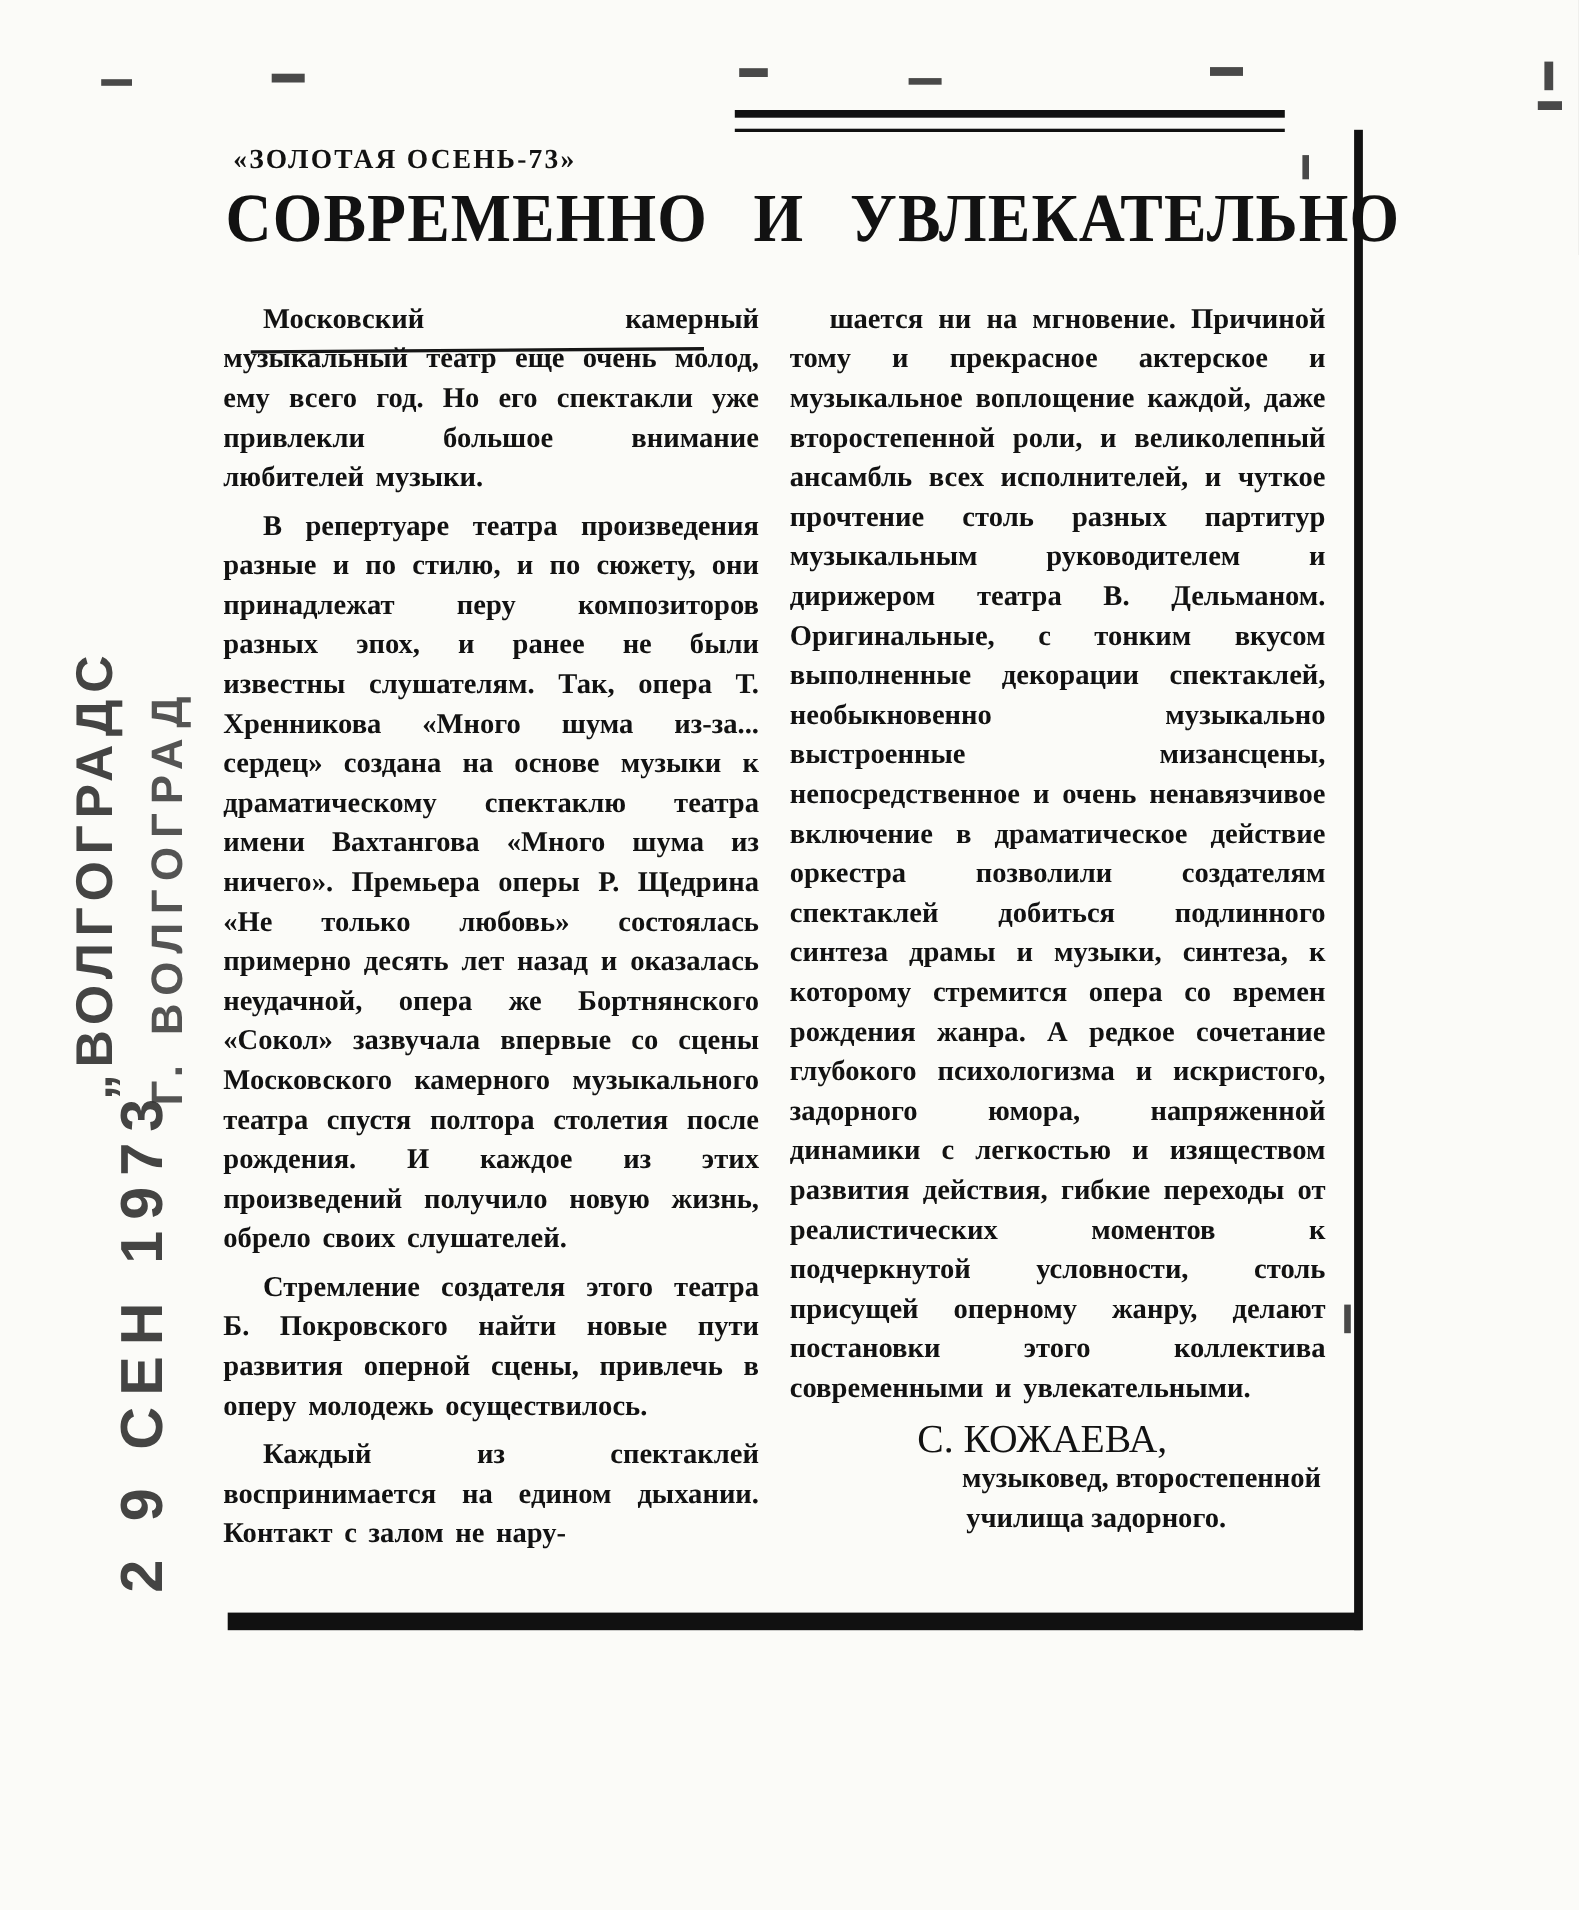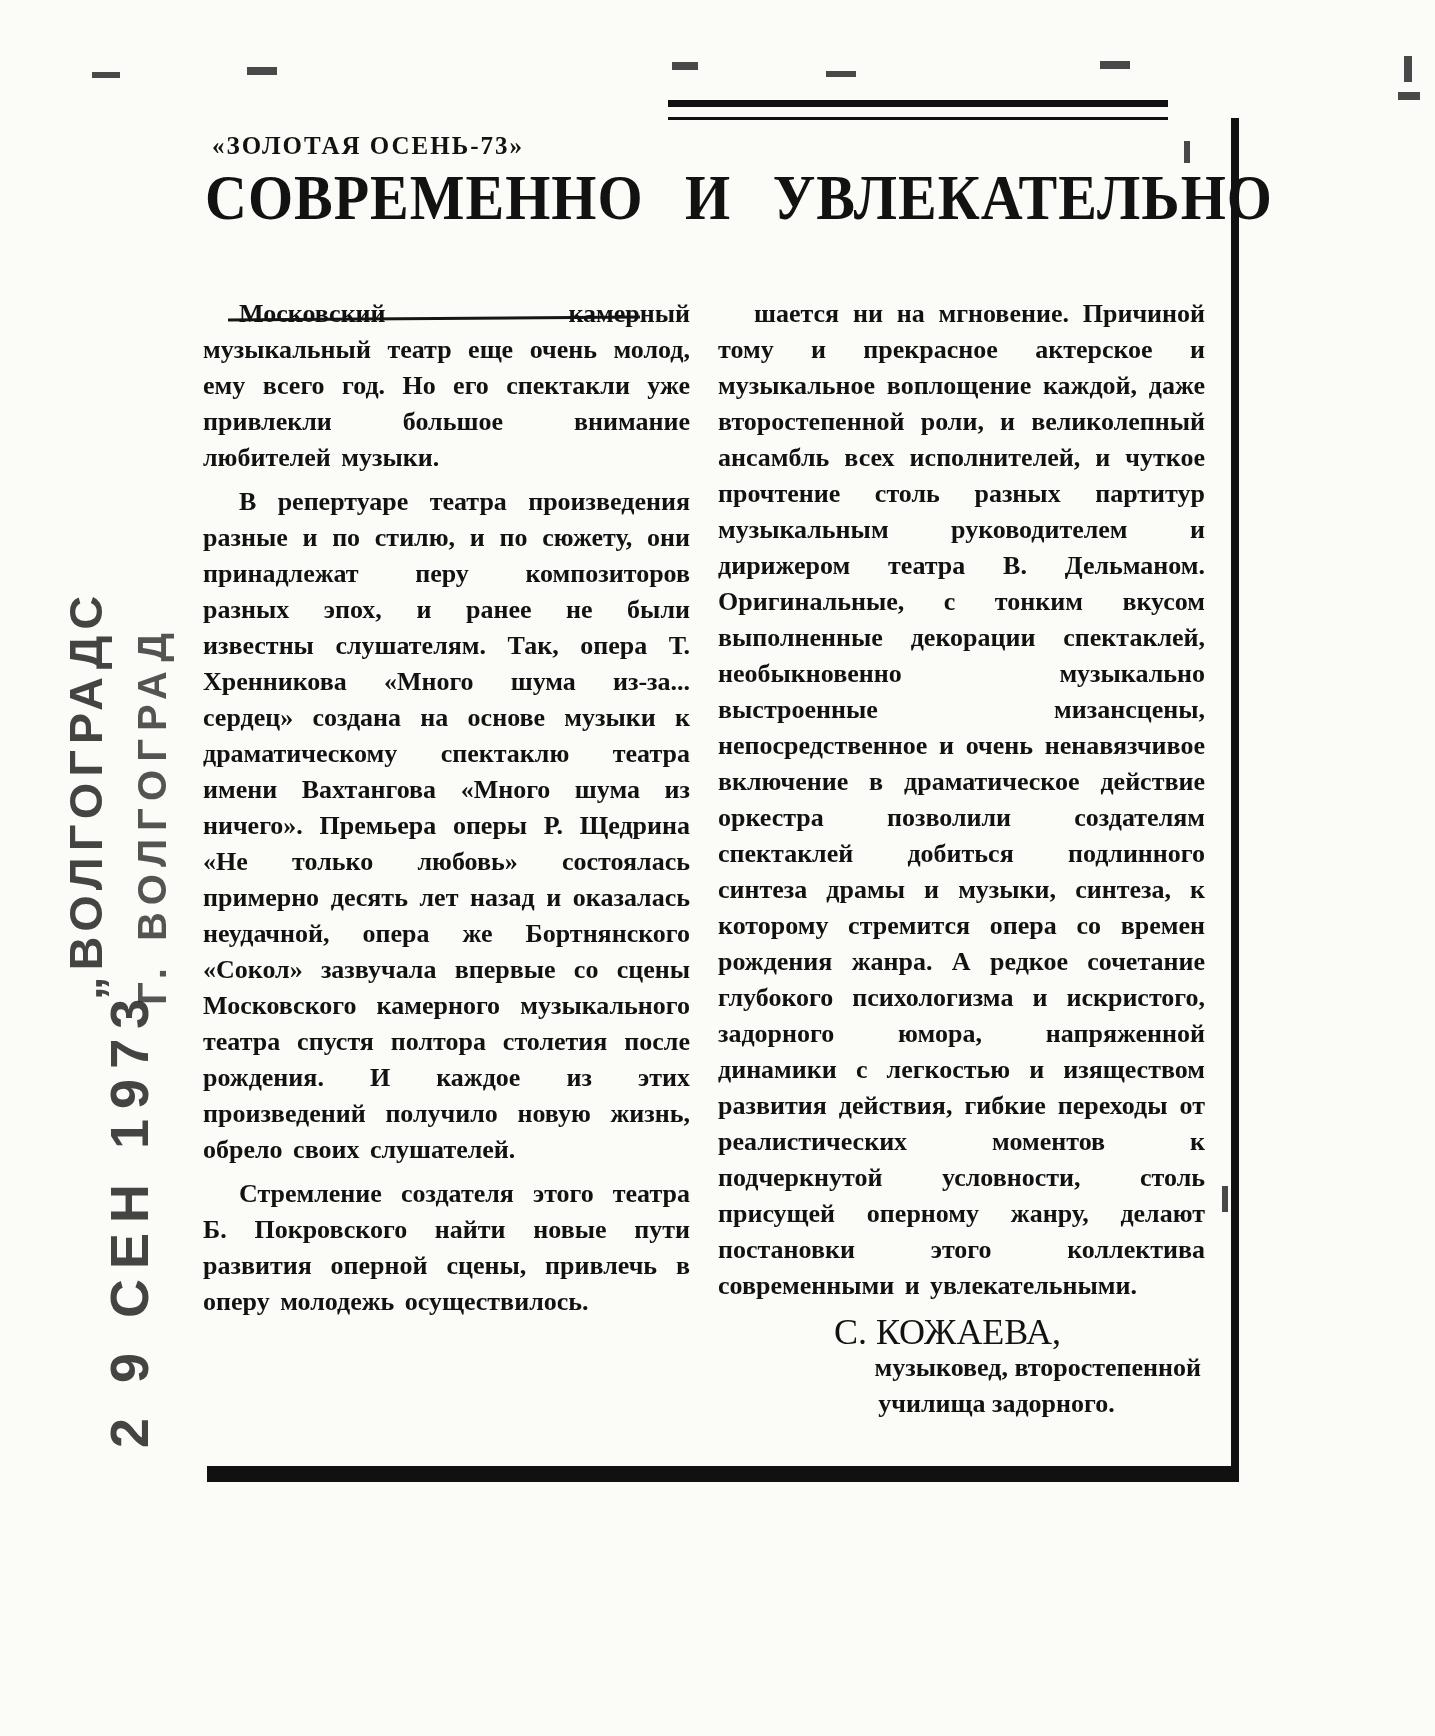--- a/index.html
+++ b/index.html
@@ -46,21 +46,21 @@
     transform-origin:left top;
   }
 
   .article {
     position:absolute; left:203px; top:272px; width:1002px;
     display:flex; gap:28px;
     font-size:26px; font-weight:bold;
     line-height:36px;
     text-align:justify;
   }
-  .col { width:487px;margin-top:24px; }
+  .col { width:487px; }
   .col p { margin:0 0 8px 0; text-indent:36px; word-spacing:4px; }
 
   .sig { margin-top:10px; }
   .sig-name  { text-align:center; padding-right:28px; font-size:36px; font-weight:normal; }
   .sig-role  { text-align:right; padding-right:4px;  font-size:26px; font-weight:bold; }
   .sig-role2 { text-align:center; padding-left:70px; font-size:26px; font-weight:bold; }
 
   .right-rule {
     position:absolute; left:1231px; top:118px; width:8px; height:1364px;
     background:#111;
@@ -110,20 +110,21 @@
 
   <h1 class="title">СОВРЕМЕННО И УВЛЕКАТЕЛЬНО</h1>
 
   <div class="pen-underline"></div>
 
   <div class="article">
     <div class="col">
       <p>Московский камерный музыкальный театр еще очень молод, ему всего год. Но его спектакли уже привлекли большое внимание любителей музыки.</p>
       <p>В репертуаре театра произведения разные и по стилю, и по сюжету, они принадлежат перу композиторов разных эпох, и ранее не были известны слушателям. Так, опера Т. Хренникова «Много шума из-за... сердец» создана на основе музыки к драматическому спектаклю театра имени Вахтангова «Много шума из ничего». Премьера оперы Р. Щедрина «Не только любовь» состоялась примерно десять лет назад и оказалась неудачной, опера же Бортнянского «Сокол» зазвучала впервые со сцены Московского камерного музыкального театра спустя полтора столетия после рождения. И каждое из этих произведений получило новую жизнь, обрело своих слушателей.</p>
       <p>Стремление создателя этого театра Б. Покровского найти новые пути развития оперной сцены, привлечь в оперу молодежь осуществилось.</p>
+      <p>Каждый из спектаклей воспринимается на едином дыхании. Контакт с залом не нару-</p>
     </div>
     <div class="col">
       <p>шается ни на мгновение. Причиной тому и прекрасное актерское и музыкальное воплощение каждой, даже второстепенной роли, и великолепный ансамбль всех исполнителей, и чуткое прочтение столь разных партитур музыкальным руководителем и дирижером театра В. Дельманом. Оригинальные, с тонким вкусом выполненные декорации спектаклей, необыкновенно музыкально выстроенные мизансцены, непосредственное и очень ненавязчивое включение в драматическое действие оркестра позволили создателям спектаклей добиться подлинного синтеза драмы и музыки, синтеза, к которому стремится опера со времен рождения жанра. А редкое сочетание глубокого психологизма и искристого, задорного юмора, напряженной динамики с легкостью и изяществом развития действия, гибкие переходы от реалистических моментов к подчеркнутой условности, столь присущей оперному жанру, делают постановки этого коллектива современными и увлекательными.</p>
       <div class="sig">
         <div class="sig-name">С. КОЖАЕВА,</div>
         <div class="sig-role">музыковед, второстепенной</div>
         <div class="sig-role2">училища задорного.</div>
       </div>
     </div>
   </div>

